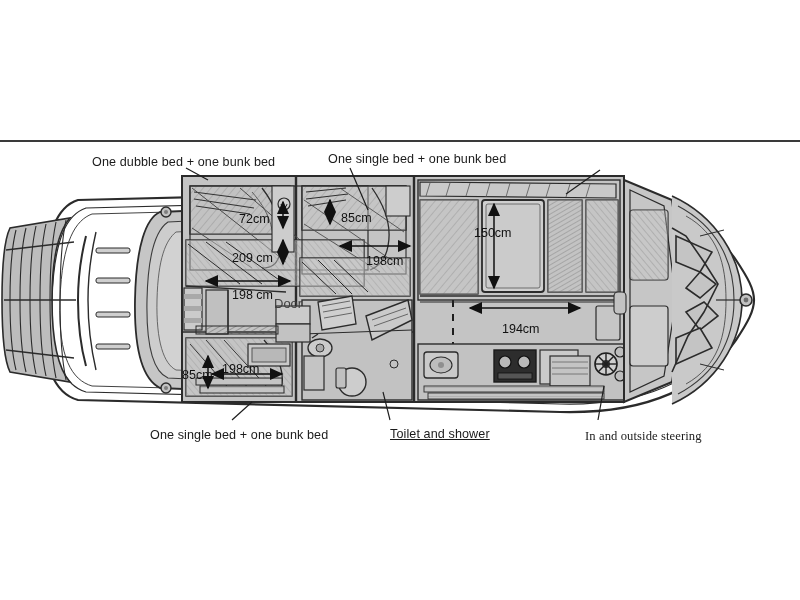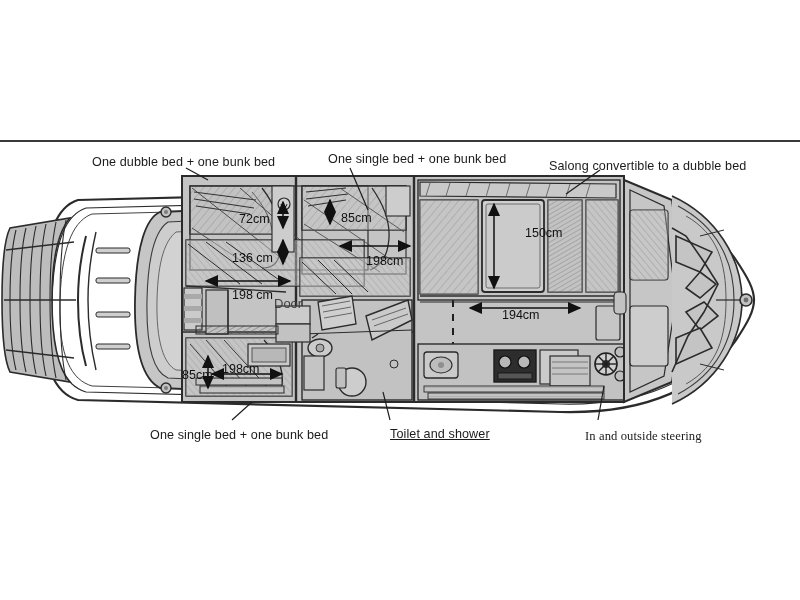--- a/index.html
+++ b/index.html
@@ -370,29 +370,28 @@
 
       <path d="M208,356 L208,388" marker-start="url(#arrHs)" marker-end="url(#arrH)"></path>
 
       <path d="M212,374 L282,374" marker-start="url(#arrHs)" marker-end="url(#arrH)"></path>
     </g>
 
   </svg>
 
   <div class="lbl" style="left:92px;top:155px;">One dubble bed + one bunk bed</div>
   <div class="lbl" style="left:328px;top:152px;">One single bed + one bunk bed</div>
-  <div class="lbl" style="left:549px;top:159px;">Salong convertible to a dubble bed</div>
   <div class="lbl" style="left:150px;top:428px;">One single bed + one bunk bed</div>
   <div class="lbl" style="left:390px;top:427px;text-decoration:underline;">Toilet and shower</div>
   <div class="lbl" style="left:585px;top:429px;font-family:Liberation Serif, serif;">In and outside steering</div>
 
   <div class="dim" style="left:239px;top:212px;text-align:right;">72cm</div>
-  <div class="dim" style="left:232px;top:251px;">136 cm</div>
+  <div class="dim" style="left:232px;top:251px;">209 cm</div>
   <div class="dim" style="left:232px;top:288px;text-align:right;">198 cm</div>
   <div class="door" style="left:274px;top:296px;">Door</div>
   <div class="dim" style="left:341px;top:211px;">85cm</div>
   <div class="dim" style="left:366px;top:254px;">198cm</div>
-  <div class="dim" style="left:525px;top:226px;">150cm</div>
-  <div class="dim" style="left:502px;top:308px;text-align:right;">194cm</div>
+  <div class="dim" style="left:474px;top:226px;">150cm</div>
+  <div class="dim" style="left:502px;top:322px;text-align:right;">194cm</div>
   <div class="dim" style="left:182px;top:368px;">85cm</div>
   <div class="dim" style="left:222px;top:362px;">198cm</div>
 
 </div>
 
 </body></html>

